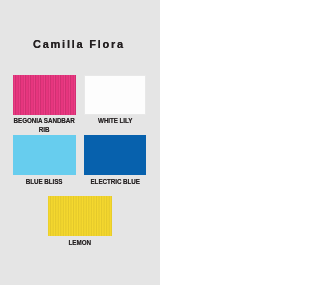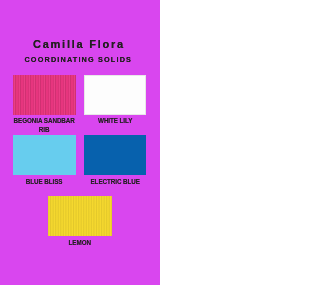--- a/index.html
+++ b/index.html
@@ -2,21 +2,21 @@
 <html><head>
 <meta charset="utf-8">
 <title>Camilla Flora - Coordinating Solids</title>
 <style>
   html,body{margin:0;padding:0;}
   body{
     width:160px;height:285px;background:#ffffff;
     font-family:"Liberation Sans",sans-serif;
     -webkit-font-smoothing:antialiased;
   }
-  .card{position:relative;width:160px;height:285px;overflow:hidden;background:#d946ef;}
+  .card{position:relative;width:160px;height:285px;overflow:hidden;background:#e5e5e5;}
 
   .title{
     position:absolute;left:0;top:38px;width:160px;
     text-align:center;
     font-size:11px;font-weight:700;color:#231f20;
     letter-spacing:1.75px;line-height:12px;text-indent:-2.2px;
     text-shadow:0 0 0.45px rgba(35,31,32,0.95);
     white-space:nowrap;
   }
   .subtitle{
@@ -55,21 +55,20 @@
       rgba(0,0,0,0.10) 2.5px);
   }
 </style>
 </head>
 <body style="background: rgb(255, 255, 255);">
 
 <div class="card">
 
   <div class="title">Camilla Flora</div>
 
-  <div class="subtitle">COORDINATING SOLIDS</div>
 
   <div class="sw" style="left: 12.6px; top: 75px; width: 63.1px;">
     <div class="chip rib-strong" style="background-color: rgb(232, 53, 127);"></div>
     <div class="label" style="color: rgb(35, 31, 32);">BEGONIA SANDBAR RIB</div>
   </div>
 
   <div class="sw" style="left: 83.9px; top: 75px; width: 62.5px;">
     <div class="chip outline" style="background-color: rgb(253, 253, 253); border-color: rgb(232, 232, 232);"></div>
     <div class="label" style="color: rgb(35, 31, 32);">WHITE LILY</div>
   </div>

